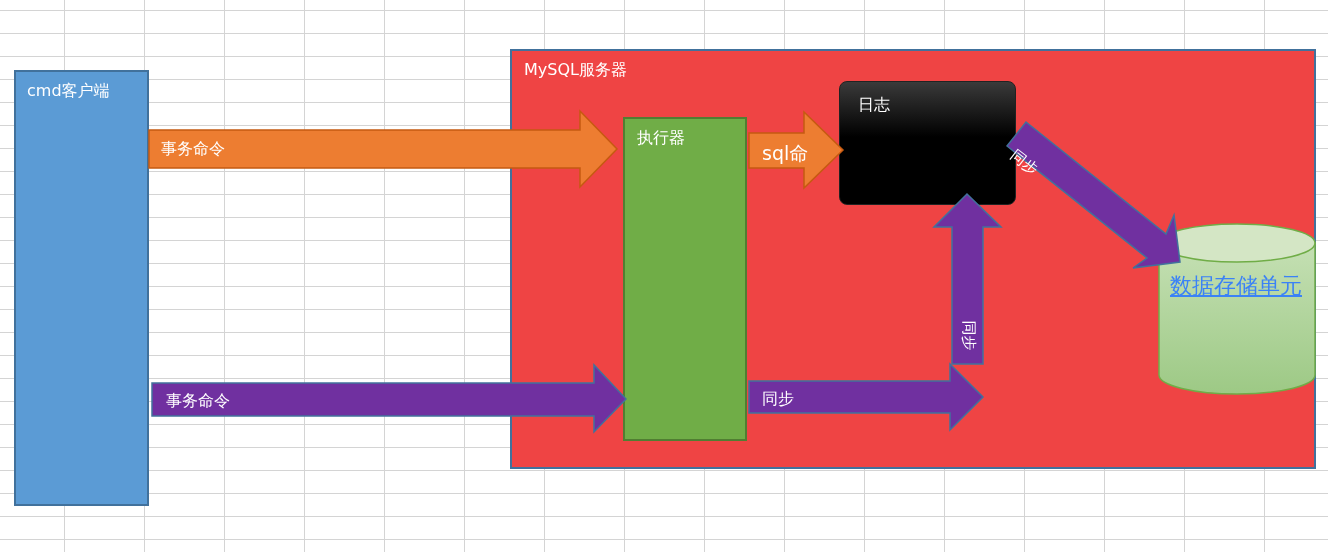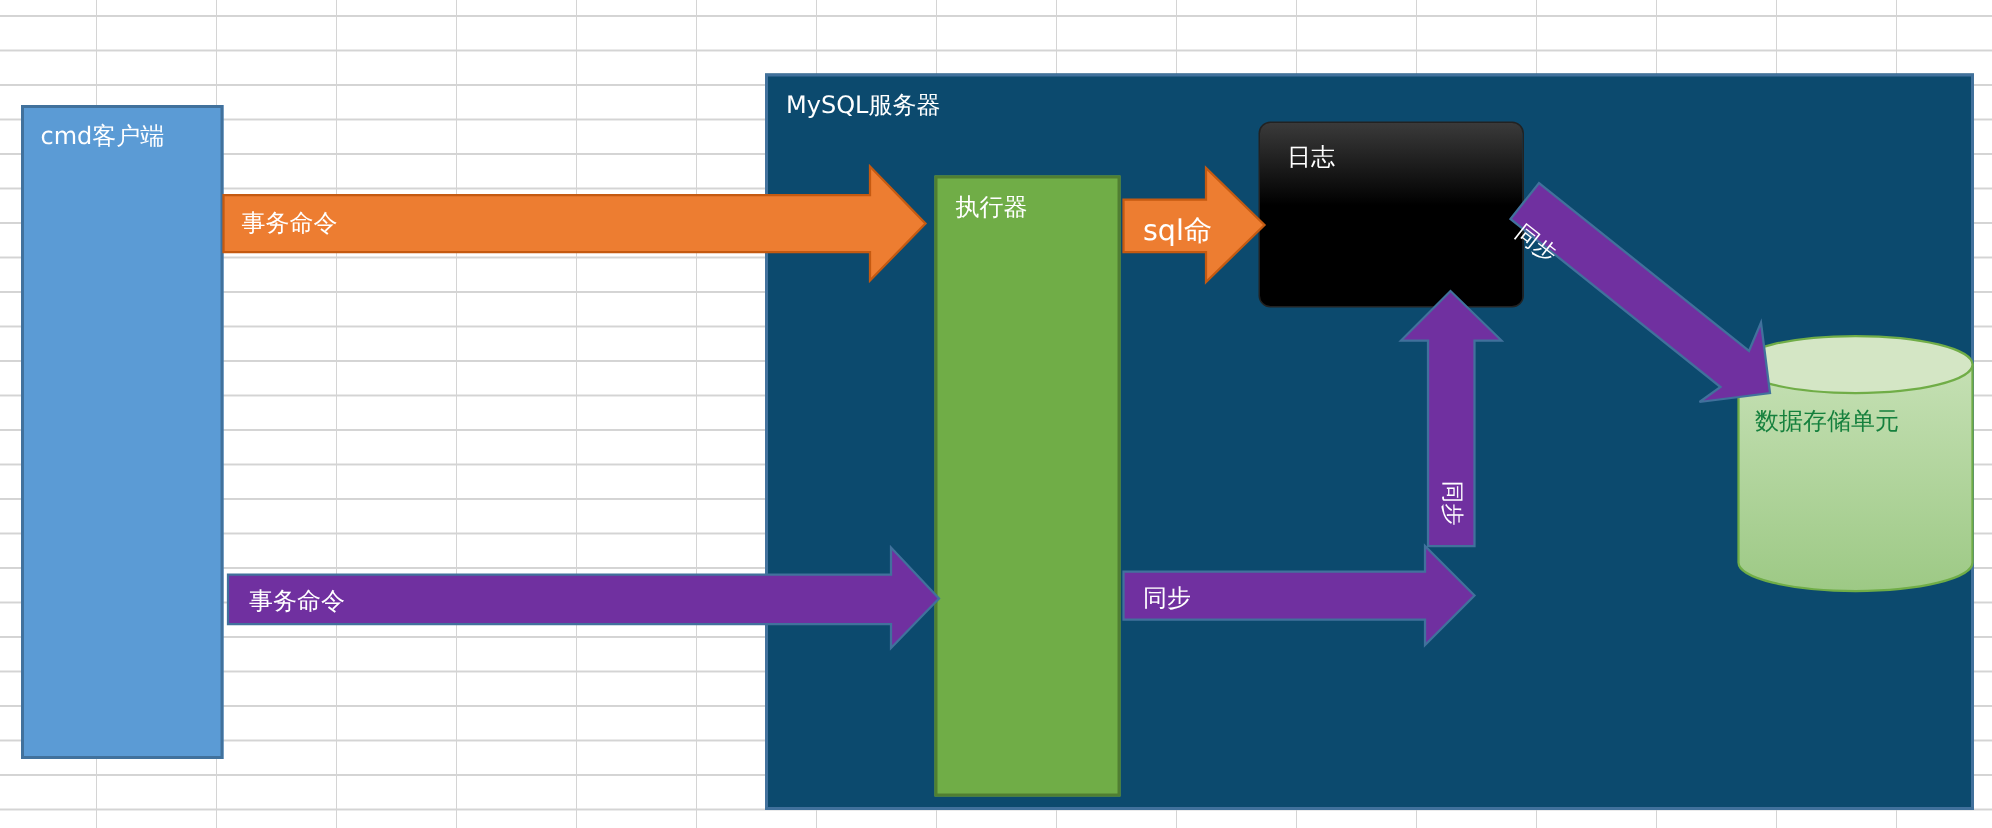--- a/index.html
+++ b/index.html
@@ -17,25 +17,25 @@
   .label { position:absolute; color:#ffffff; font-size:16px; white-space:nowrap; }
   svg.overlay { position:absolute; left:0; top:0; }
 </style>
 </head>
 <body>
 
 <div class="box" style="left:14px; top:70px; width:135px; height:436px; background:#5b9bd5; border:2px solid #41719c;">
   <span class="label" style="left:11px; top:9px;">cmd客户端</span>
 </div>
 
-<div class="box" style="left:510px; top:49px; width:806px; height:491px; background:#0c4a6e; border:2px solid #41719c;">
+<div class="box" style="left:510px; top:49px; width:806px; height:420px; background:#ef4444; border:2px solid #41719c;">
   <span class="label" style="left:12px; top:9px;">MySQL服务器</span>
 </div>
 
-<div class="box" style="left:623px; top:117px; width:124px; height:414px; background:#70ad47; border:2px solid #507e32;">
+<div class="box" style="left:623px; top:117px; width:124px; height:324px; background:#70ad47; border:2px solid #507e32;">
   <span class="label" style="left:12px; top:9px;">执行器</span>
 </div>
 
 <div class="box" style="left:839px; top:81px; width:177px; height:124px; border-radius:8px; border:1px solid #222;
             background:linear-gradient(to bottom, #3a3a3a 0%, #000000 45%, #000000 100%);">
   <span class="label" style="left:18px; top:13px;">日志</span>
 </div>
 
 <svg class="overlay" width="1328" height="552">
   <defs>
@@ -63,13 +63,13 @@
   <polygon points="1007,146 1026,122 1166,234 1174,215 1180,262 1133,268 1147,258" fill="#7030a0" stroke="#41719c" stroke-width="1.5"></polygon>
 </svg>
 
 <span class="label" style="left:161px; top:139px;">事务命令</span>
 <span class="label" style="left:762px; top:141px; font-size:19px;">sql命</span>
 <span class="label" style="left:166px; top:391px;text-align:center;">事务命令</span>
 <span class="label" style="left:762px; top:389px;">同步</span>
 <span class="label" style="left:953px; top:326px; transform:rotate(90deg); transform-origin:center; font-size:15px;">同步</span>
 <span class="label" style="left:1018px; top:146px; transform:rotate(38deg); transform-origin:left top; font-size:15px;">同步</span>
 
-<span class="label" style="left:1170px; top:271px; color:#15803d; font-size:16px;">数据存储单元</span>
+<span class="label" style="left:1170px; top:271px; color:#3b82f6; font-size:22px;text-decoration:underline;">数据存储单元</span>
 
 </body></html>

